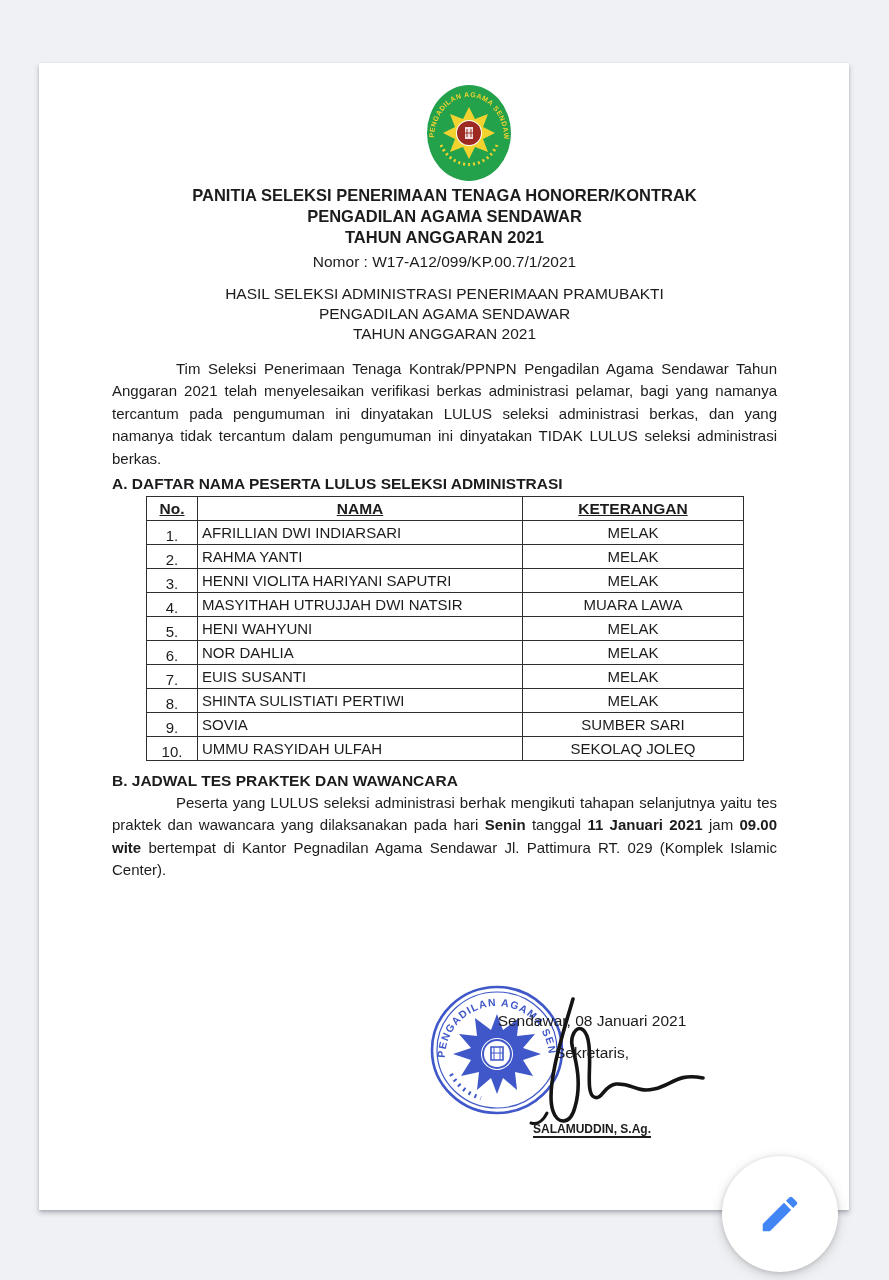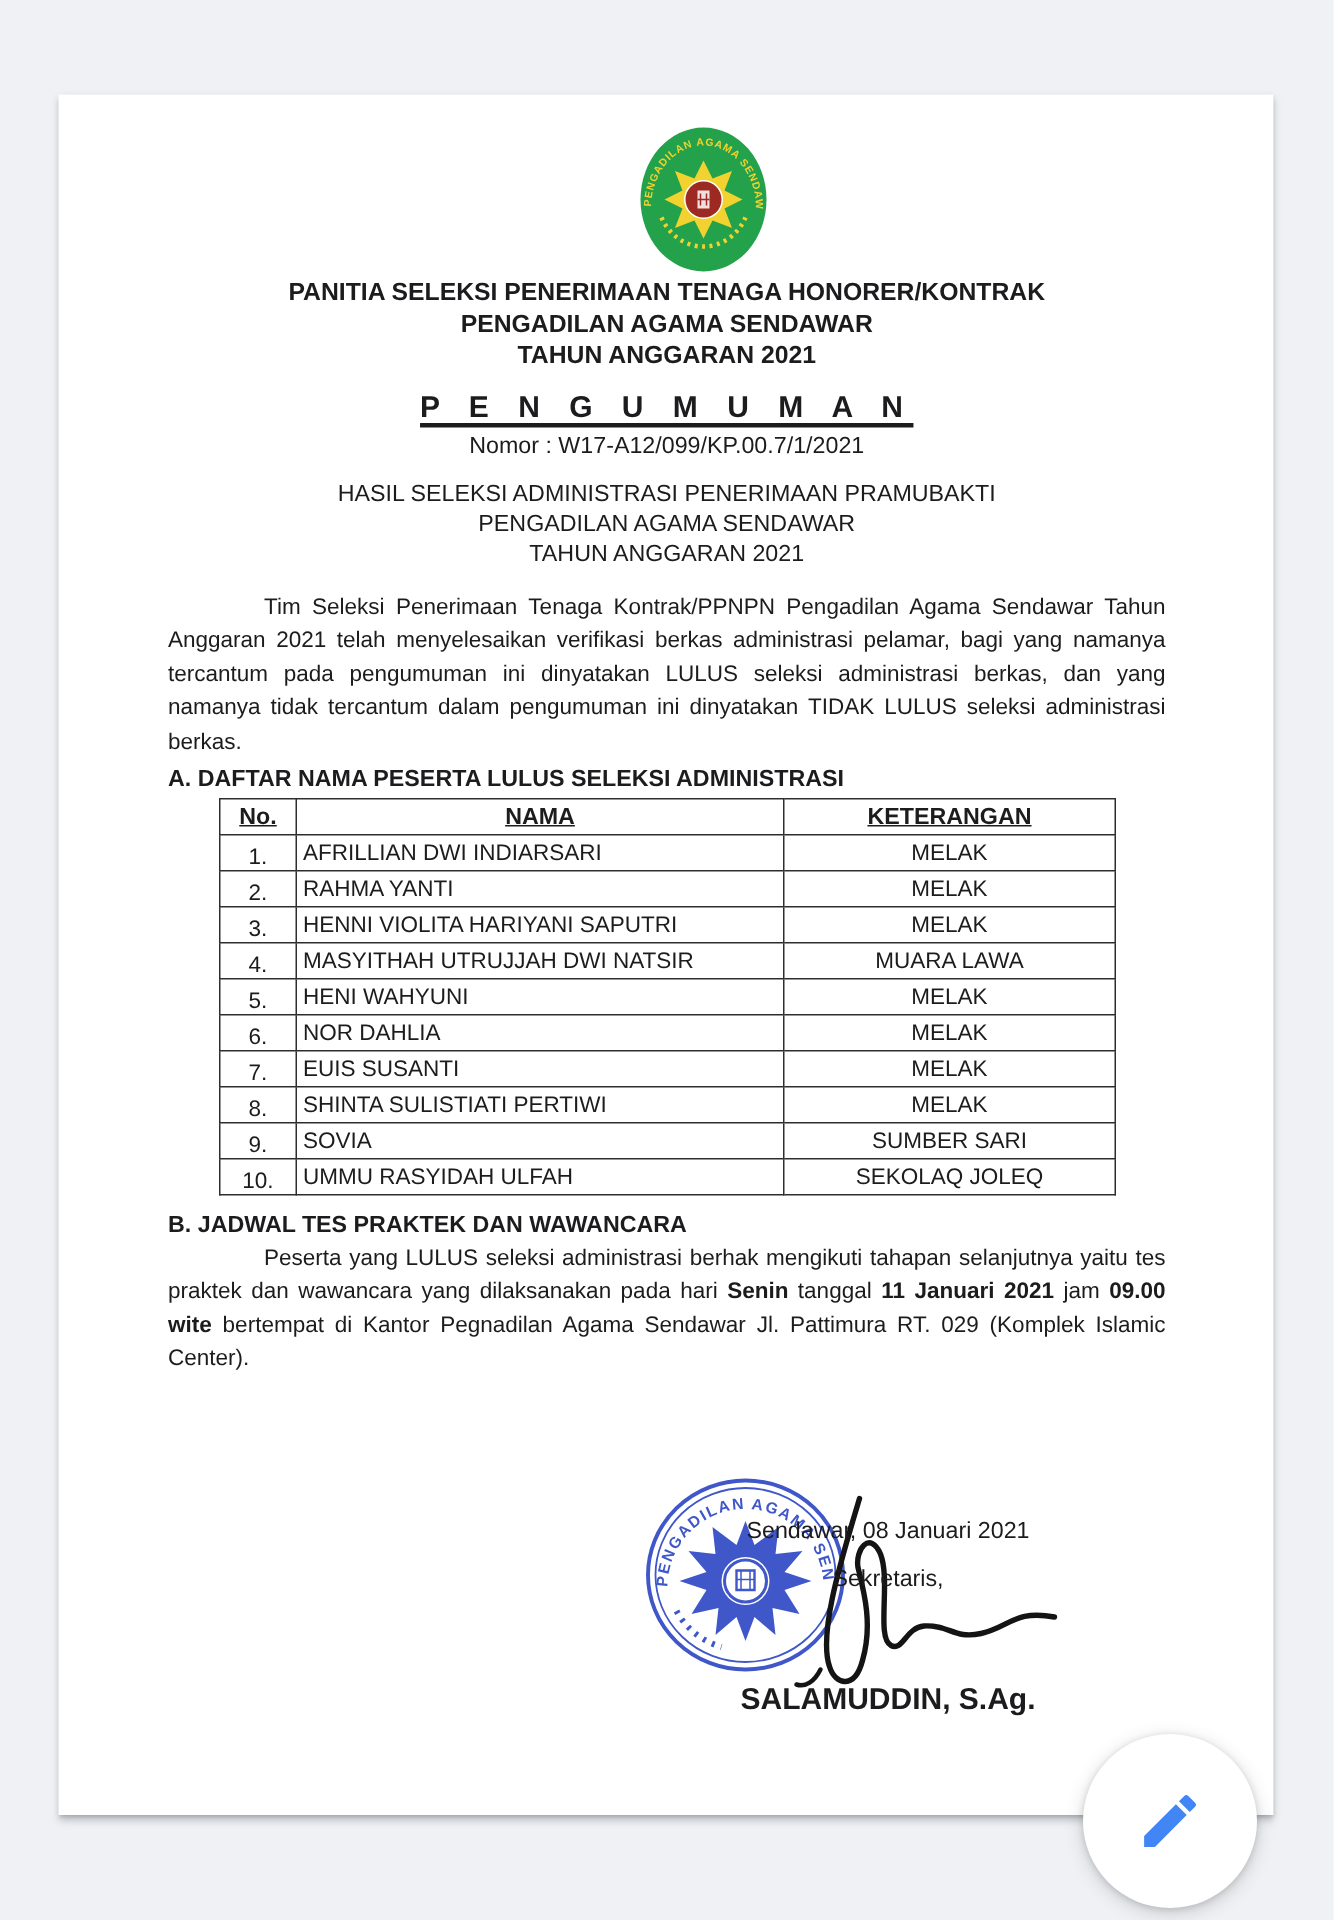--- a/index.html
+++ b/index.html
@@ -51,22 +51,22 @@
   .sec-b-heading{ margin-top:11px;}
   .para-b{ margin-top:2px;}
   .closing{ margin-top:15px;}
   b.inline{font-weight:bold;}
   .signature-block{
     position:absolute; left:388px; top:905px; width:330px; text-align:center; z-index:3;margin-top:44px;
   }
   .sig-date{ font-size:15.5px; }
   .sig-role{ font-size:15.5px; margin-top:14px;}
   .sig-name{
-    font-size:20px; font-weight:bold; margin-top:60px;
-    text-decoration-thickness:2px; text-underline-offset:3px;
+    font-size:12px; font-weight:bold; margin-top:60px;
+    text-decoration:underline; text-decoration-thickness:2px; text-underline-offset:3px;
   }
   .sig-nip{ font-size:15.5px; margin-top:3px;}
   .stamp{ position:absolute; left:390px; top:921px; z-index:1; opacity:.92;}
   .signature-ink{ position:absolute; left:438px; top:930px; z-index:2;}
   .fab{
     position:absolute; left:722px; top:1156px; width:116px; height:116px;
     border-radius:50%; background:#ffffff;
     box-shadow:0 3px 12px rgba(60,64,67,.22), 0 1px 4px rgba(60,64,67,.18);
     display:flex; align-items:center; justify-content:center;
     cursor:pointer; z-index:10; border:none;
@@ -92,21 +92,20 @@
       <path d="M42,46 v8 M46,46 v8 M40,50 h8" stroke="#9c2a23" stroke-width="1"></path>
     </svg>
   </div>
 
   <div class="letterhead">
     <div>PANITIA SELEKSI PENERIMAAN TENAGA HONORER/KONTRAK</div>
     <div>PENGADILAN AGAMA SENDAWAR</div>
     <div>TAHUN ANGGARAN 2021</div>
   </div>
 
-  <div class="doc-title">P E N G U M U M A N</div>
   <div class="doc-number">Nomor : W17-A12/099/KP.00.7/1/2021</div>
   <div class="subject">
     <div>HASIL SELEKSI ADMINISTRASI PENERIMAAN PRAMUBAKTI</div>
     <div>PENGADILAN AGAMA SENDAWAR</div>
     <div>TAHUN ANGGARAN 2021</div>
   </div>
 
   <p class="para intro">Tim Seleksi Penerimaan Tenaga Kontrak/PPNPN Pengadilan Agama Sendawar Tahun Anggaran 2021 telah menyelesaikan verifikasi berkas administrasi pelamar, bagi yang namanya tercantum pada pengumuman ini dinyatakan LULUS seleksi administrasi berkas, dan yang namanya tidak tercantum dalam pengumuman ini dinyatakan TIDAK LULUS seleksi administrasi berkas.</p>
 
   <div class="sec-heading">A.  DAFTAR NAMA PESERTA LULUS SELEKSI ADMINISTRASI</div>

